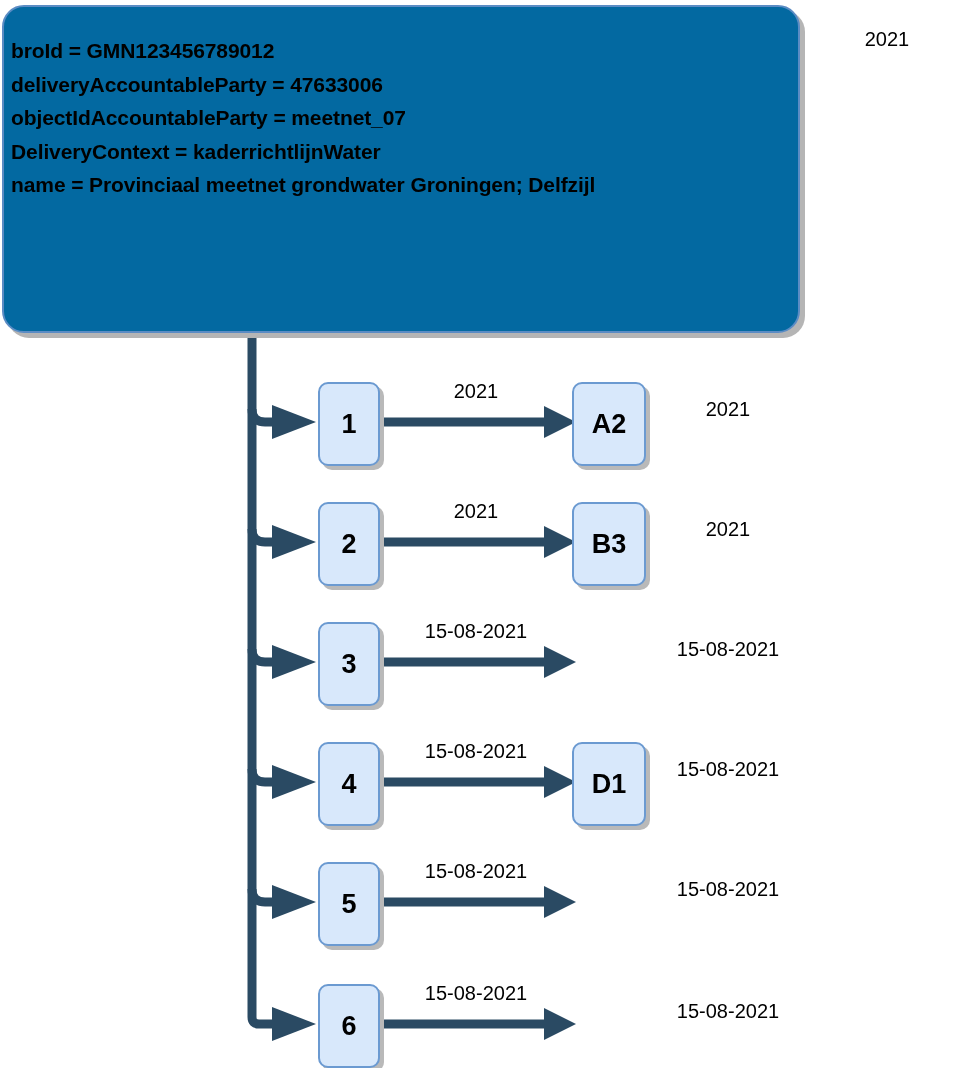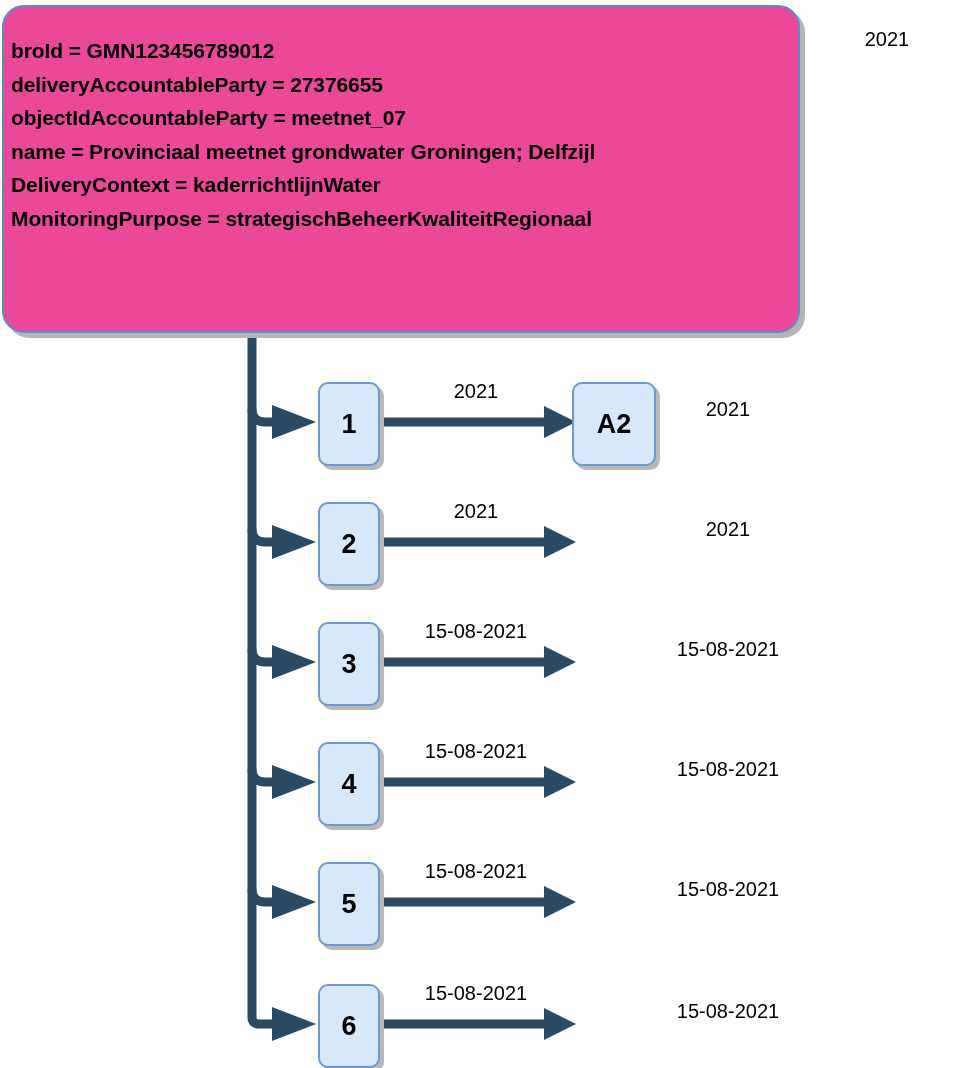--- a/index.html
+++ b/index.html
@@ -23,21 +23,21 @@
   }
 
   
   .info-box {
     position: absolute;
     left: 2px;
     top: 5px;
     width: 798px;
     height: 328px;
     box-sizing: border-box;
-    background: #ec4899;
+    background: #0369a1;
     border: 2px solid #5b8cc4;
     border-radius: 22px;
     box-shadow: 5px 5px 0 0 #b5b5b5;
     z-index: 2;
   }
   .info-lines {
     position: absolute;
     left: 7px;
     top: 27px;
     width: 790px;
@@ -87,21 +87,21 @@
   }
   .node-left {
     left: 318px;
     top: 2px;
     width: 62px;
     height: 84px;
   }
   .node-right {
     left: 572px;
     top: 2px;
-    width: 84px;
+    width: 74px;
     height: 84px;
   }
   .edge-label {
     position: absolute;
     left: 380px;
     top: 0px;
     width: 192px;
     text-align: center;
     font-size: 20px;
     color: #000000;
@@ -166,52 +166,53 @@
     <path d="M544,886 L544,918 L576,902 z" fill="#2a4a63"></path>
 
     <line x1="380" y1="1024" x2="548" y2="1024" stroke="#2a4a63" stroke-width="9"></line>
     <path d="M544,1008 L544,1040 L576,1024 z" fill="#2a4a63"></path>
   </g>
 </svg>
 
 <div class="info-box">
   <div class="info-lines">
     <div class="info-line">broId = GMN123456789012</div>
-    <div class="info-line">deliveryAccountableParty = 27376655</div>
+    <div class="info-line">deliveryAccountableParty = 47633006</div>
     <div class="info-line">objectIdAccountableParty = meetnet_07</div>
+    <div class="info-line">DeliveryContext = kaderrichtlijnWater</div>
     <div class="info-line">name = Provinciaal meetnet grondwater Groningen; Delfzijl</div>
-    <div class="info-line">DeliveryContext = kaderrichtlijnWater</div>
-    <div class="info-line">MonitoringPurpose = strategischBeheerKwaliteitRegionaal</div>
   </div>
 </div>
 
 <div class="corner-label">2021</div>
 
 <div class="row" style="top:380px">
   <div class="node-box node-left">1</div>
   <div class="edge-label">2021</div>
   <div class="node-box node-right">A2</div>
   <div class="side-label">2021</div>
 </div>
 
 <div class="row" style="top:500px">
   <div class="node-box node-left">2</div>
   <div class="edge-label">2021</div>
+  <div class="node-box node-right">B3</div>
   <div class="side-label">2021</div>
 </div>
 
 <div class="row" style="top:620px">
   <div class="node-box node-left">3</div>
   <div class="edge-label">15-08-2021</div>
   <div class="side-label">15-08-2021</div>
 </div>
 
 <div class="row" style="top:740px">
   <div class="node-box node-left">4</div>
   <div class="edge-label">15-08-2021</div>
+  <div class="node-box node-right">D1</div>
   <div class="side-label">15-08-2021</div>
 </div>
 
 <div class="row" style="top:860px">
   <div class="node-box node-left">5</div>
   <div class="edge-label">15-08-2021</div>
   <div class="side-label">15-08-2021</div>
 </div>
 
 <div class="row" style="top:982px">

